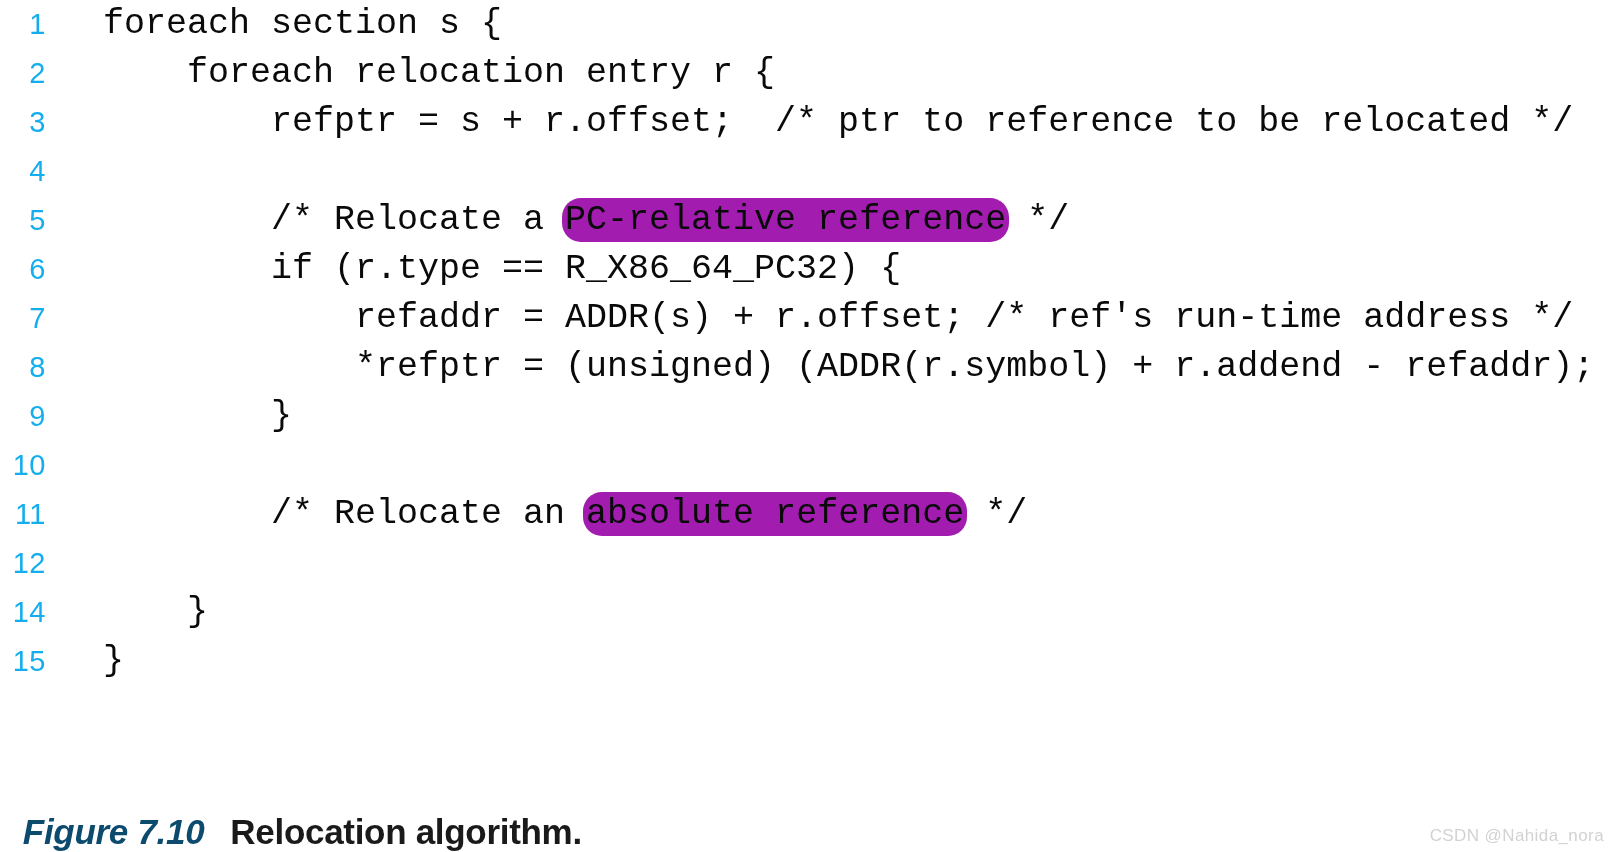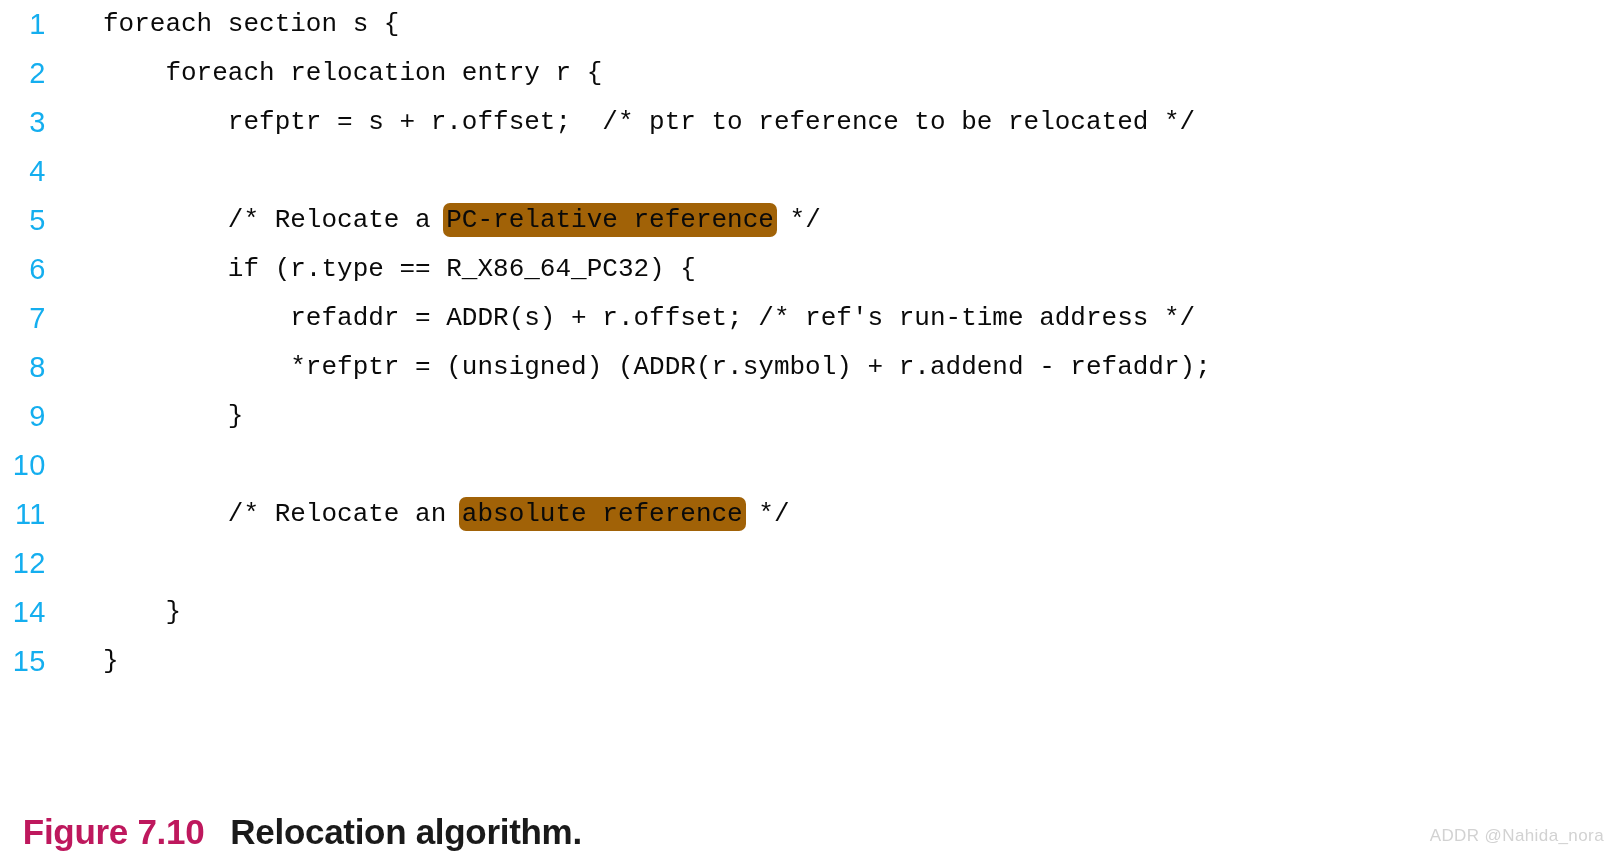--- a/index.html
+++ b/index.html
@@ -45,45 +45,45 @@
     line-height: 49px;
     letter-spacing: 0.5px;
   }
 
   .line-code {
     position: absolute;
     left: 103px;
     top: 0;
     color: #0a0a0a;
     font-family: "Liberation Mono", "DejaVu Sans Mono", monospace;
-    font-size: 26px;
+    font-size: 35px;
     line-height: 49px;
     white-space: pre;
     letter-spacing: 0.0px;
   }
 
   .hl {
-    background: #a16207;
-    border-radius: 7px;
+    background: #a21caf;
+    border-radius: 19px;
     padding: 2px 3px;
     margin: 0 -3px;
   }
 
   
   #figure-caption {
     position: absolute;
     left: 4px;
     top: 772px;
     font-family: "Liberation Sans", sans-serif;
     font-size: 35px;
     font-weight: bold;
     white-space: pre;
     letter-spacing: -0.3px;
   }
-  #figure-caption .fig-label { color: #be185d; }
+  #figure-caption .fig-label { color: #0c4a6e; font-style: italic; }
   #figure-caption .fig-gap { display: inline-block; width: 26px; }
   #figure-caption .fig-text { color: #1a1a1a; }
 
   
   #watermark {
     position: absolute;
     right: 14px;
     bottom: 6px;
     font-family: "Liberation Sans", sans-serif;
     font-size: 17px;
@@ -109,13 +109,13 @@
     <div class="code-line"><div class="line-number">11</div><div class="line-code"><span>        /* Relocate an </span><span class="hl">absolute reference</span><span> */</span></div></div>
     <div class="code-line"><div class="line-number">12</div></div>
     <div class="code-line"><div class="line-number">14</div><div class="line-code">    }</div></div>
     <div class="code-line"><div class="line-number">15</div><div class="line-code">}</div></div>
   </div>
 
 <div id="figure-caption">
   <span class="fig-label">Figure 7.10</span><span class="fig-gap"></span><span class="fig-text">Relocation algorithm.</span>
 </div>
 
-<div id="watermark">ADDR @Nahida_nora</div>
+<div id="watermark">CSDN @Nahida_nora</div>
 
 </body></html>

